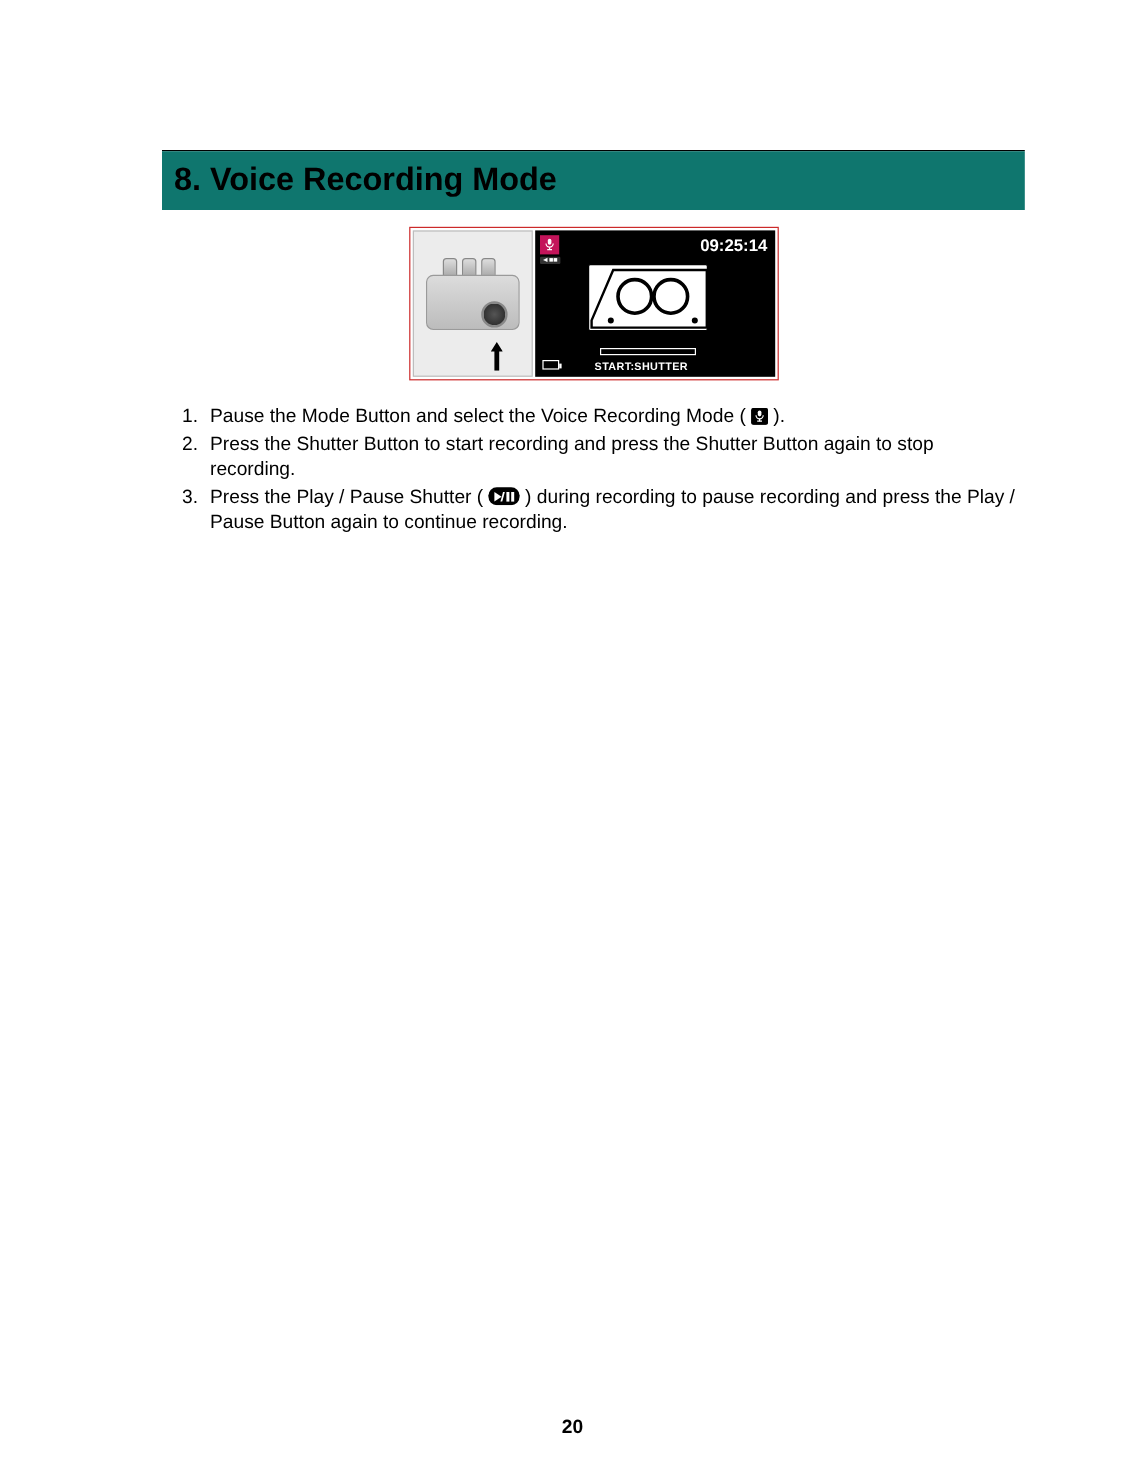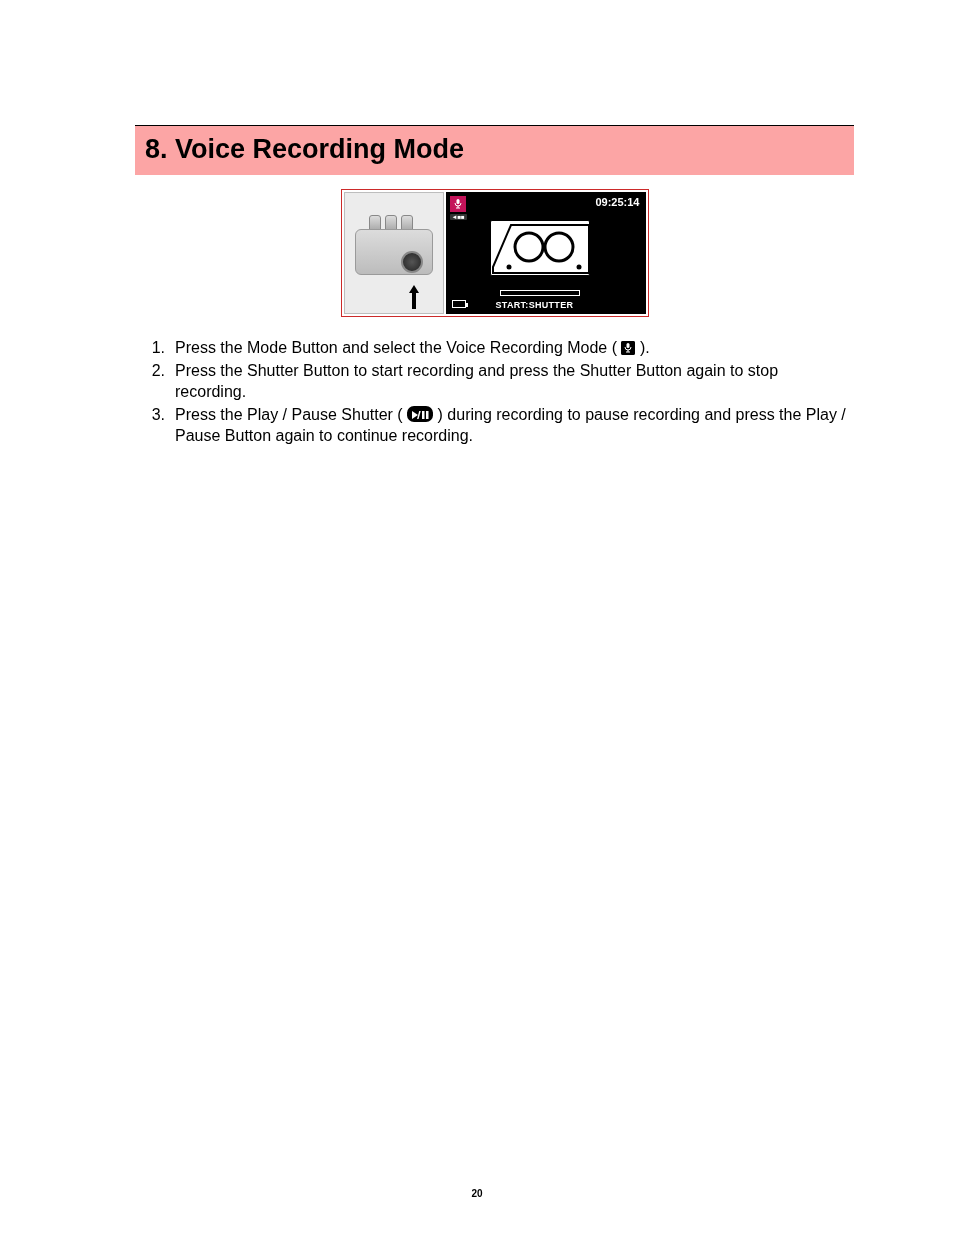--- a/index.html
+++ b/index.html
@@ -16,21 +16,21 @@
     top: 125px;
     left: 135px;
     right: 100px;
   }
   .top-sep {
     border: none;
     border-top: 1px solid #000;
     margin-bottom: 0;
   }
   .heading-bar {
-    background: #fca5a5;
+    background: #0f766e;
     padding: 8px 20px 10px 10px;
   }
   .heading-bar h1 {
     font-size: 27px;
     font-weight: bold;
   }
   .figure-wrap {
     margin: 14px auto 20px auto;
     width: 308px;
     border: 1px solid #cc2a2a;
@@ -101,21 +101,21 @@
     left: 4px; top: 22px;
     background: #333;
     padding: 0 2px;
     font-size: 6px;
     border-radius: 1px;
   }
   .timer {
     position: absolute;
     right: 6px; top: 4px;
     font-weight: bold;
-    font-size: 11px;
+    font-size: 14px;
   }
   .tape {
     position: absolute;
     left: 44px; top: 28px;
     width: 100px; height: 56px;
     background: #fff;
     border: 1px solid #000;
     border-radius: 2px;
   }
   .progress {
@@ -177,21 +177,21 @@
     background: #000;
     border-radius: 7px;
     position: relative;
   }
   .page-num {
     position: absolute;
     bottom: 36px;
     left: 0; right: 0;
     text-align: center;
     font-weight: bold;
-    font-size: 10px;
+    font-size: 16px;
   }
 </style>
 </head>
 <body>
 
 <div class="content">
   <hr class="top-sep">
   <div class="heading-bar">
     <h1>8. Voice Recording Mode</h1>
   </div>
@@ -230,21 +230,21 @@
       <div class="progress"></div>
       <div class="battery"></div>
       <div class="start-txt">START:SHUTTER</div>
     </div>
   </div>
 
   <div class="steps">
     <div class="step-row">
       <div class="step-num">1.</div>
       <div class="step-text">
-        <span>Press the Mode Button and select the Voice Recording Mode ( </span><span class="inline-icon mic-inline"><svg width="14" height="14" viewBox="0 0 14 14">
+        <span>Pause the Mode Button and select the Voice Recording Mode ( </span><span class="inline-icon mic-inline"><svg width="14" height="14" viewBox="0 0 14 14">
               <rect width="14" height="14" rx="2" fill="#000"></rect>
               <rect x="5.5" y="2" width="3" height="5" rx="1.5" fill="#fff"></rect>
               <path d="M4 6 a3 3 0 0 0 6 0" stroke="#fff" stroke-width="1" fill="none"></path>
               <line x1="7" y1="9" x2="7" y2="11" stroke="#fff" stroke-width="1"></line>
               <line x1="5" y1="11" x2="9" y2="11" stroke="#fff" stroke-width="1"></line>
             </svg></span><span> ).</span>
       </div>
     </div>
     <div class="step-row">
       <div class="step-num">2.</div>

